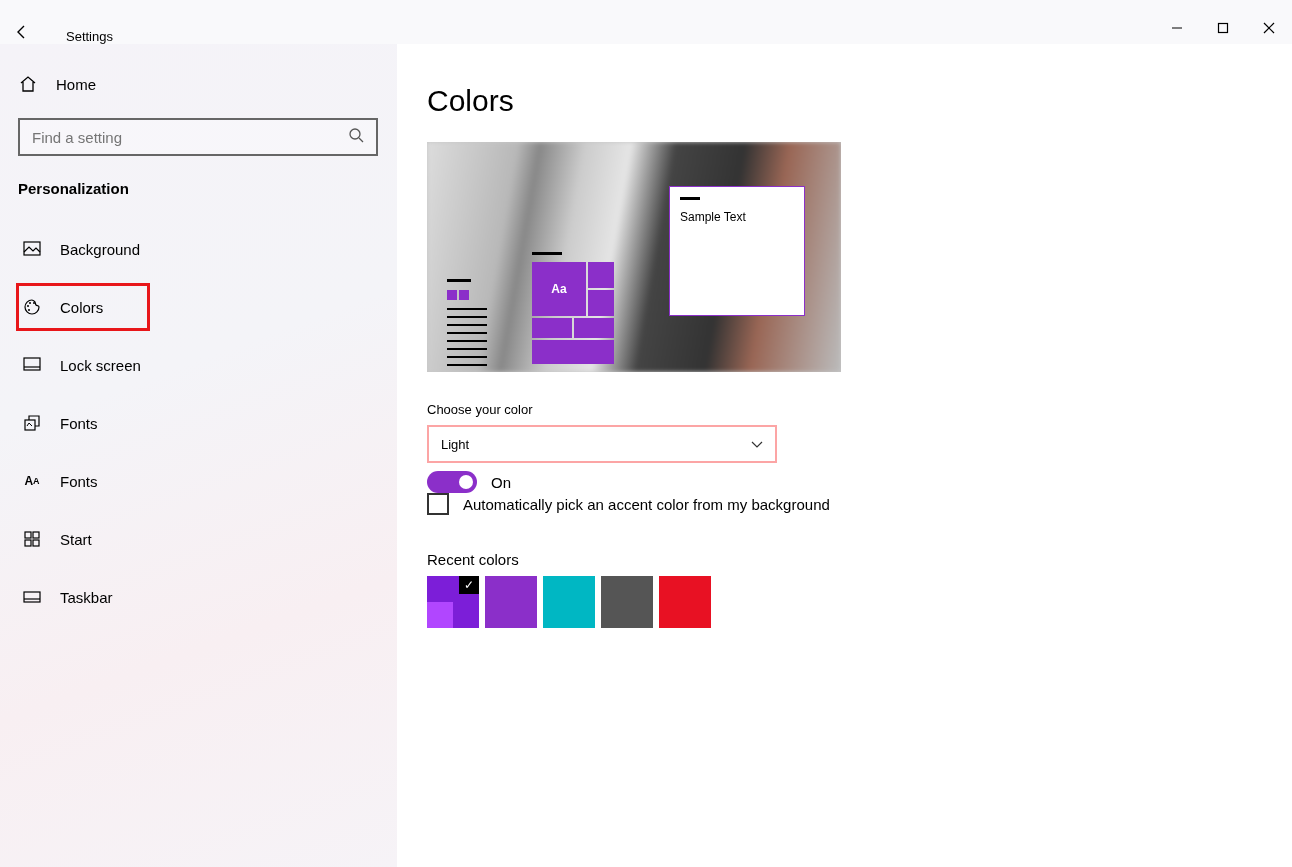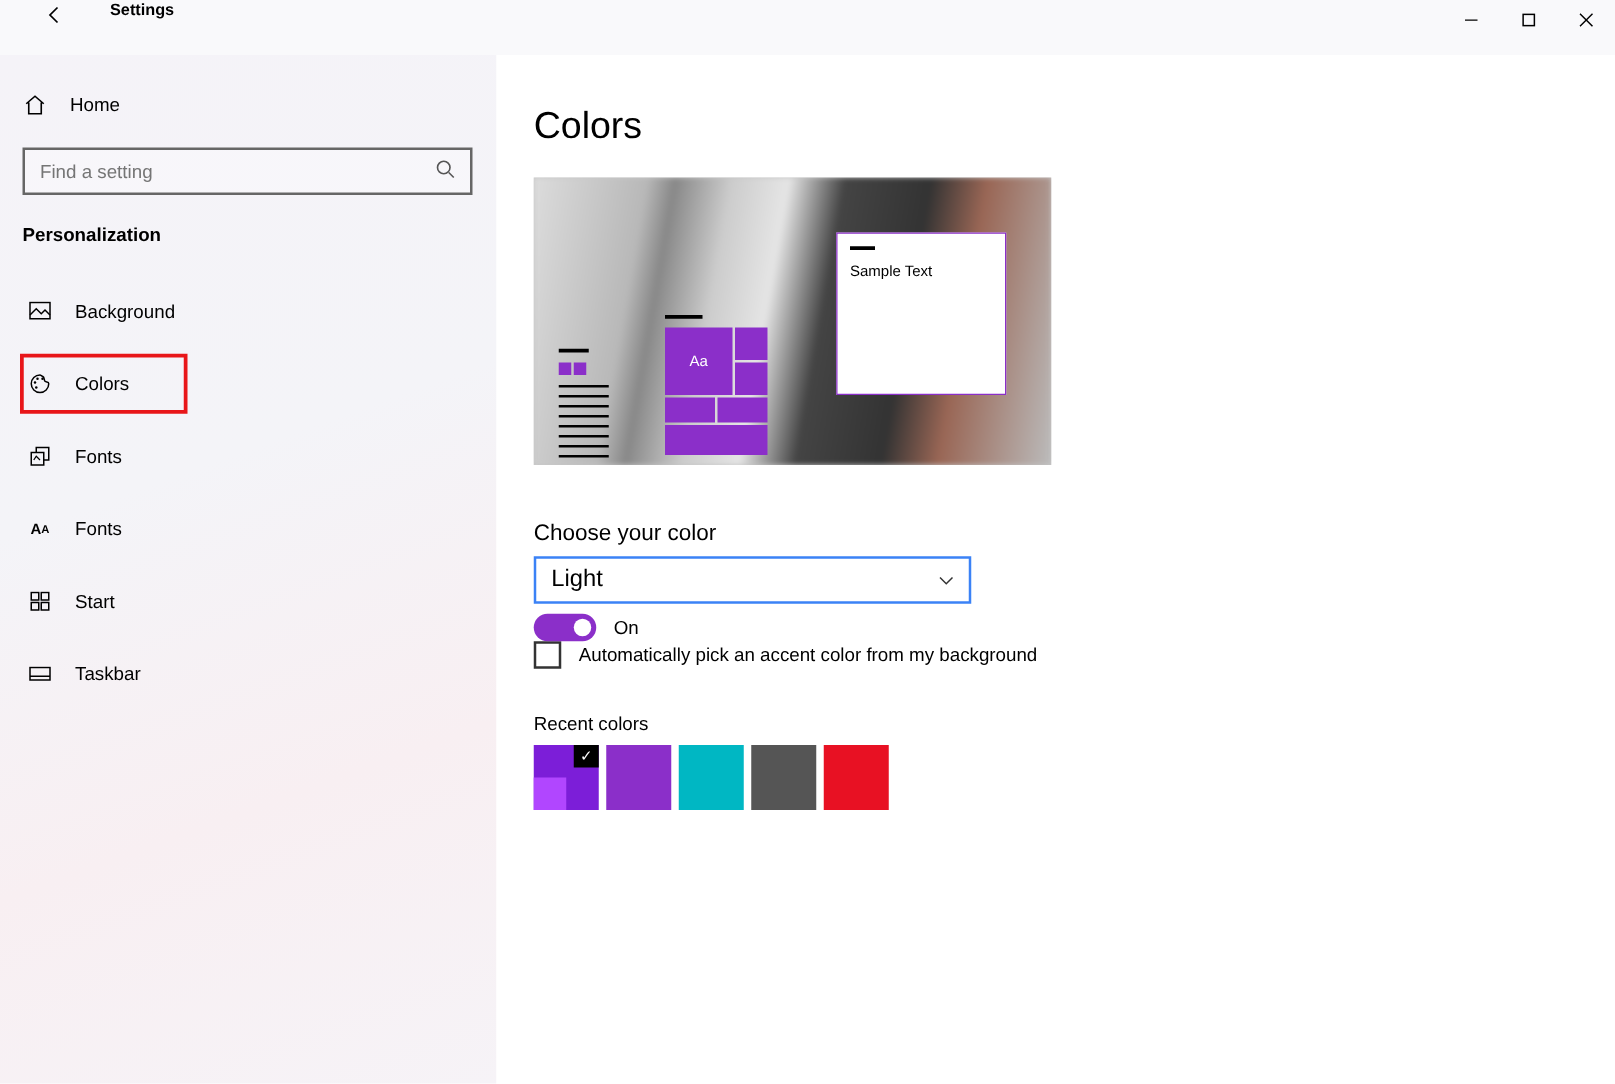--- a/index.html
+++ b/index.html
@@ -1,19 +1,19 @@
 <!DOCTYPE html>
 <html><head>
 <meta charset="utf-8">
 <style>
 * { margin: 0; padding: 0; box-sizing: border-box; font-family: "Segoe UI", -apple-system, sans-serif; }
 body { width: 1292px; height: 867px; background: #fff; overflow: hidden; display: flex; flex-direction: column; }
 
 
-.titlebar { height: 44px; display: flex; align-items: flex-start; padding-left: 32px; background: rgba(245,245,249,0.6); font-weight: bold; }
+.titlebar { height: 44px; display: flex; align-items: flex-end; padding-left: 10px; background: rgba(245,245,249,0.6); }
 .back-arrow { width: 24px; height: 24px; display:flex; align-items:center; justify-content:center; cursor:pointer; }
 .titlebar-title { margin-left: 32px; font-size: 13px; }
 .titlebar-spacer { flex: 1; }
 .winbtn { width: 46px; height: 32px; display:flex; align-items:center; justify-content:center; cursor:pointer; }
 .winbtns { display:flex; margin-right: 0; }
 
 
 .main { flex:1; display:flex; }
 
 
@@ -24,39 +24,39 @@
 .section-label { font-weight:600; font-size:15px; margin-bottom: 30px; }
 .nav-item { display:flex; align-items:center; gap:18px; font-size:15px; height:44px; padding: 0 4px; cursor:pointer; margin-bottom: 14px; }
 .nav-item.selected { outline: 3px solid #e8161a; outline-offset: -1px; width:130px; }
 .nav-icon { width:20px; height:20px; display:flex; align-items:center; justify-content:center; }
 
 
 .content { flex:1; padding: 40px 0 0 30px; }
 .page-title { font-size: 30px; font-weight: 500; margin-bottom: 24px; }
 .preview-box { width: 414px; height: 230px; background: #c7c7c7; position: relative; overflow:hidden; }
 .preview-bg { position:absolute; inset:0; background: linear-gradient(100deg, #dcdcdc 0%, #b8b8b8 20%, #888 25%, #ccc 35%, #e5e5e5 45%, #444 55%, #333 70%, #996655 80%, #bbb 100%); filter: blur(2px); }
-.preview-start { position:absolute; left:10px; bottom:0; width:190px; height:120px; }
+.preview-start { position:absolute; left:10px; bottom:0; width:190px; height:120px;font-weight:bold; }
 .preview-lines { position:absolute; left:10px; bottom:0; width:40px; }
 .preview-lines div:first-child { height:3px; width:24px; background:#000; margin-bottom:8px; }
 .preview-lines .bar { height:2px; background:#000; margin-bottom:6px; }
 .preview-lines .sq { width:10px; height:10px; background:#8b2fc9; float:left; margin-right:2px; margin-bottom:2px; }
 .preview-tiles { position:absolute; left:95px; bottom:0; width:100px; height:120px; }
 .preview-tiles .ttop { height:3px; width:30px; background:#000; margin-bottom:6px; }
 .preview-tiles .big { width:54px; height:54px; background:#8b2fc9; position:absolute; top:10px; left:0; display:flex; align-items:center; justify-content:center; color:#fff; font-size:12px;}
 .preview-tiles .t1 { width:26px; height:26px; background:#8b2fc9; position:absolute; top:10px; left:56px; }
 .preview-tiles .t2 { width:26px; height:26px; background:#8b2fc9; position:absolute; top:38px; left:56px; }
 .preview-tiles .t3 { width:40px; height:20px; background:#8b2fc9; position:absolute; top:66px; left:0; }
 .preview-tiles .t4 { width:40px; height:20px; background:#8b2fc9; position:absolute; top:66px; left:42px; }
 .preview-tiles .t5 { width:82px; height:24px; background:#8b2fc9; position:absolute; top:88px; left:0; }
 .preview-window { position:absolute; right:36px; top:44px; width:136px; height:130px; background:#fff; border:1px solid #8b2fc9; padding:10px; }
 .preview-window .wtop { width:20px; height:3px; background:#000; margin-bottom:10px; }
 .preview-window .wtxt { font-size:12px; }
 
-.field-label { font-size:18px; margin-top: 44px; margin-bottom: 8px; }
-.dropdown { width:350px; height:38px; border:2px solid #3b82f6; display:flex; align-items:center; justify-content:space-between; padding:0 12px; font-size:19px; cursor:pointer; }
+.field-label { font-size:13px; margin-top: 30px; margin-bottom: 8px; }
+.dropdown { width:350px; height:38px; border:2px solid #fca5a5; display:flex; align-items:center; justify-content:space-between; padding:0 12px; font-size:13px; cursor:pointer; }
 .toggle-row { display:flex; align-items:center; gap:14px; margin-top:8px;text-align:right; }
 .toggle { width:50px; height:22px; border-radius:11px; background:#8b2fc9; position:relative; cursor:pointer; }
 .toggle-knob { width:14px; height:14px; border-radius:50%; background:#fff; position:absolute; right:4px; top:4px; }
 .toggle-label { font-size:15px; }
 
 .section-title { font-size:22px; font-weight:500; margin-top:42px; margin-bottom:22px; }
 .checkbox-row { display:flex; align-items:center; gap:14px; cursor:pointer; }
 .checkbox { width:22px; height:22px; border:2px solid #333; }
 .checkbox-label { font-size:15px; }
 
@@ -129,20 +129,29 @@
       <span class="nav-icon">
           <svg width="18" height="18" viewBox="0 0 18 18">
             <path d="M9 2 A7 7 0 1 0 16 9 C16 7 14 8 13 7 C12 6 13 4 11 3 C10 2.5 9.5 2 9 2 Z" stroke="#000" fill="none" stroke-width="1.2"></path>
             <circle cx="5" cy="8" r="1" fill="#000"></circle>
             <circle cx="7" cy="5" r="1" fill="#000"></circle>
             <circle cx="11" cy="5" r="1" fill="#000"></circle>
             <circle cx="6" cy="12" r="1" fill="#000"></circle>
           </svg>
         </span>
       <span>Colors</span>
+    </div>
+    <div class="nav-item">
+      <span class="nav-icon">
+          <svg width="18" height="16" viewBox="0 0 18 16">
+            <rect x="1" y="1" width="16" height="12" stroke="#000" fill="none" stroke-width="1.2"></rect>
+            <line x1="1" y1="10" x2="17" y2="10" stroke="#000" stroke-width="1.2"></line>
+          </svg>
+        </span>
+      <span>Lock screen</span>
     </div>
     <div class="nav-item">
       <span class="nav-icon">
           <svg width="18" height="18" viewBox="0 0 18 18">
             <rect x="2" y="6" width="10" height="10" stroke="#000" fill="none" stroke-width="1.2"></rect>
             <path d="M6 6 V2 H16 V12 H12" stroke="#000" fill="none" stroke-width="1.2"></path>
             <path d="M4 12 L6 9 L9 12" stroke="#000" fill="none" stroke-width="1"></path>
           </svg>
         </span>
       <span>Fonts</span>

